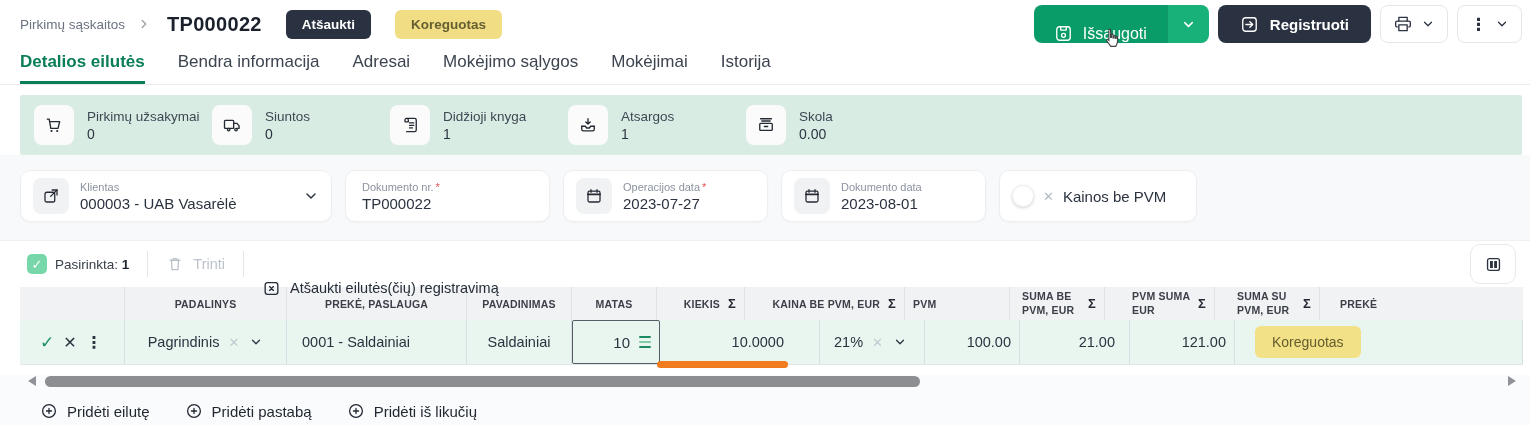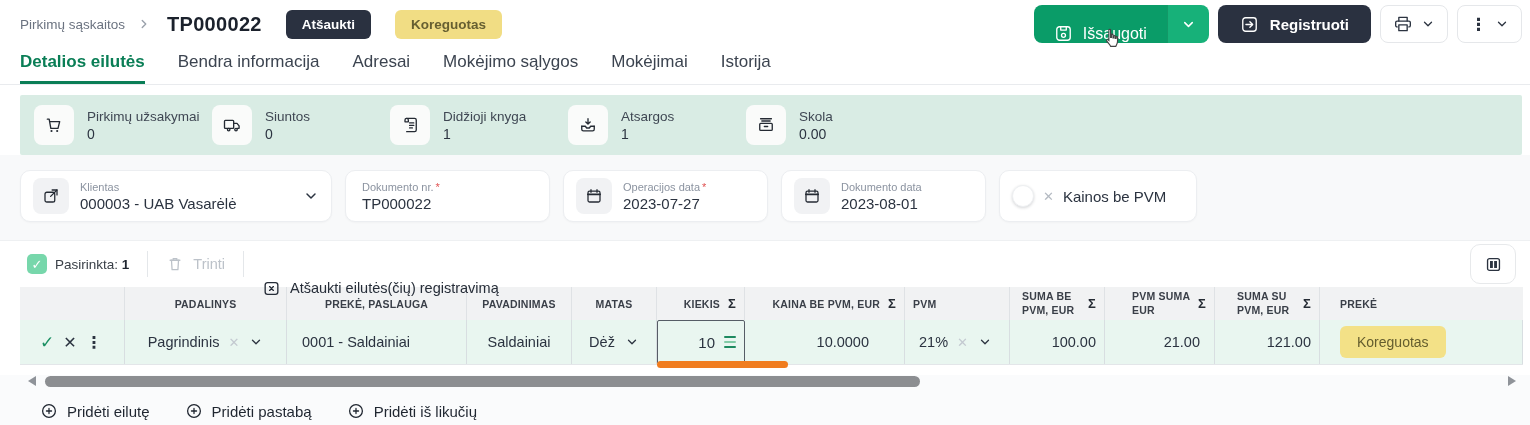--- a/index.html
+++ b/index.html
@@ -443,28 +443,20 @@
             <path d="M6 9l6 6 6-6"></path>
           </svg>
       </span>
     </div>
     <div class="td col-preke jl" style="padding-left:15px;">
         <span>0001 - Saldainiai</span>
       </div>
     <div class="td col-pavadinimas jc">
         <span>Saldainiai</span>
       </div>
-    <div class="td col-matas jc">
-      <span>Dėž</span>
-      <span class="cell-caret">
-        <svg width="14" height="14" viewBox="0 0 24 24" fill="none" stroke="#2b3340" stroke-width="2.2" stroke-linecap="round" stroke-linejoin="round">
-            <path d="M6 9l6 6 6-6"></path>
-          </svg>
-      </span>
-    </div>
     <div class="td col-kiekis jr cell-focus">
       <span style="font-size:15px;">10</span>
       <span class="qty-lines">
           <span></span>
           <span></span>
           <span></span>
         </span>
     </div>
     <div class="td col-kaina jr" style="padding-right:35px;">
         <span>10.0000</span>

